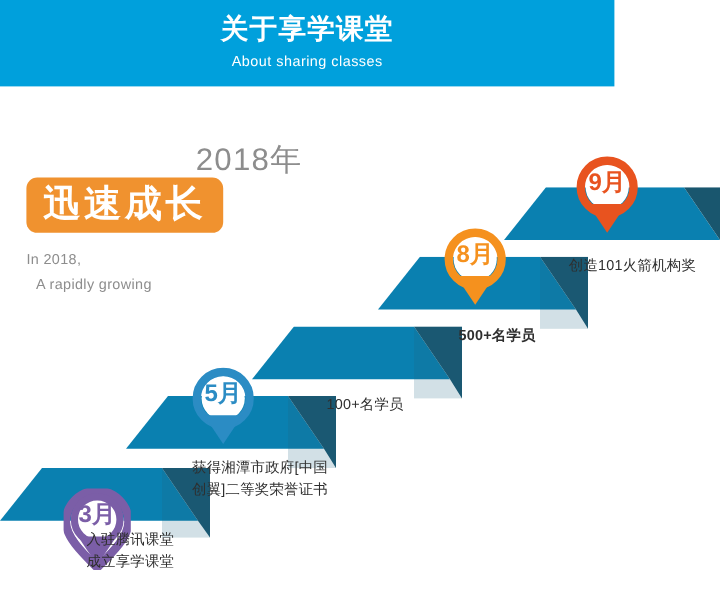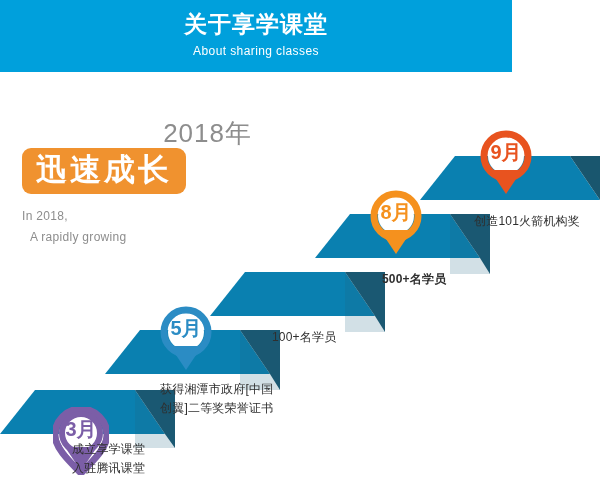--- a/index.html
+++ b/index.html
@@ -160,22 +160,22 @@
   <div class="pin" style="left:478px;top:58px;">
     <svg width="56" height="68" viewBox="0 0 56 68">
       <circle cx="28" cy="26" r="22" fill="none" stroke="#e8531f" stroke-width="7"></circle>
       <circle cx="28" cy="26" r="18" fill="#ffffff"></circle>
       <path d="M12 40 L28 64 L44 40 Z" fill="#e8531f"></path>
     </svg>
     <div class="pin-label" style="color:#e8531f;">9月</div>
   </div>
 
   <div class="caption" style="left:72px;top:368px;">
+    <div>入驻腾讯课堂</div>
     <div>成立享学课堂</div>
-    <div>入驻腾讯课堂</div>
   </div>
 
   <div class="caption" style="left:160px;top:308px;">
     <div>获得湘潭市政府[中国</div>
     <div>创翼]二等奖荣誉证书</div>
   </div>
 
   <div class="caption" style="left:272px;top:256px;">
     <div>100+名学员</div>
     <div></div>

